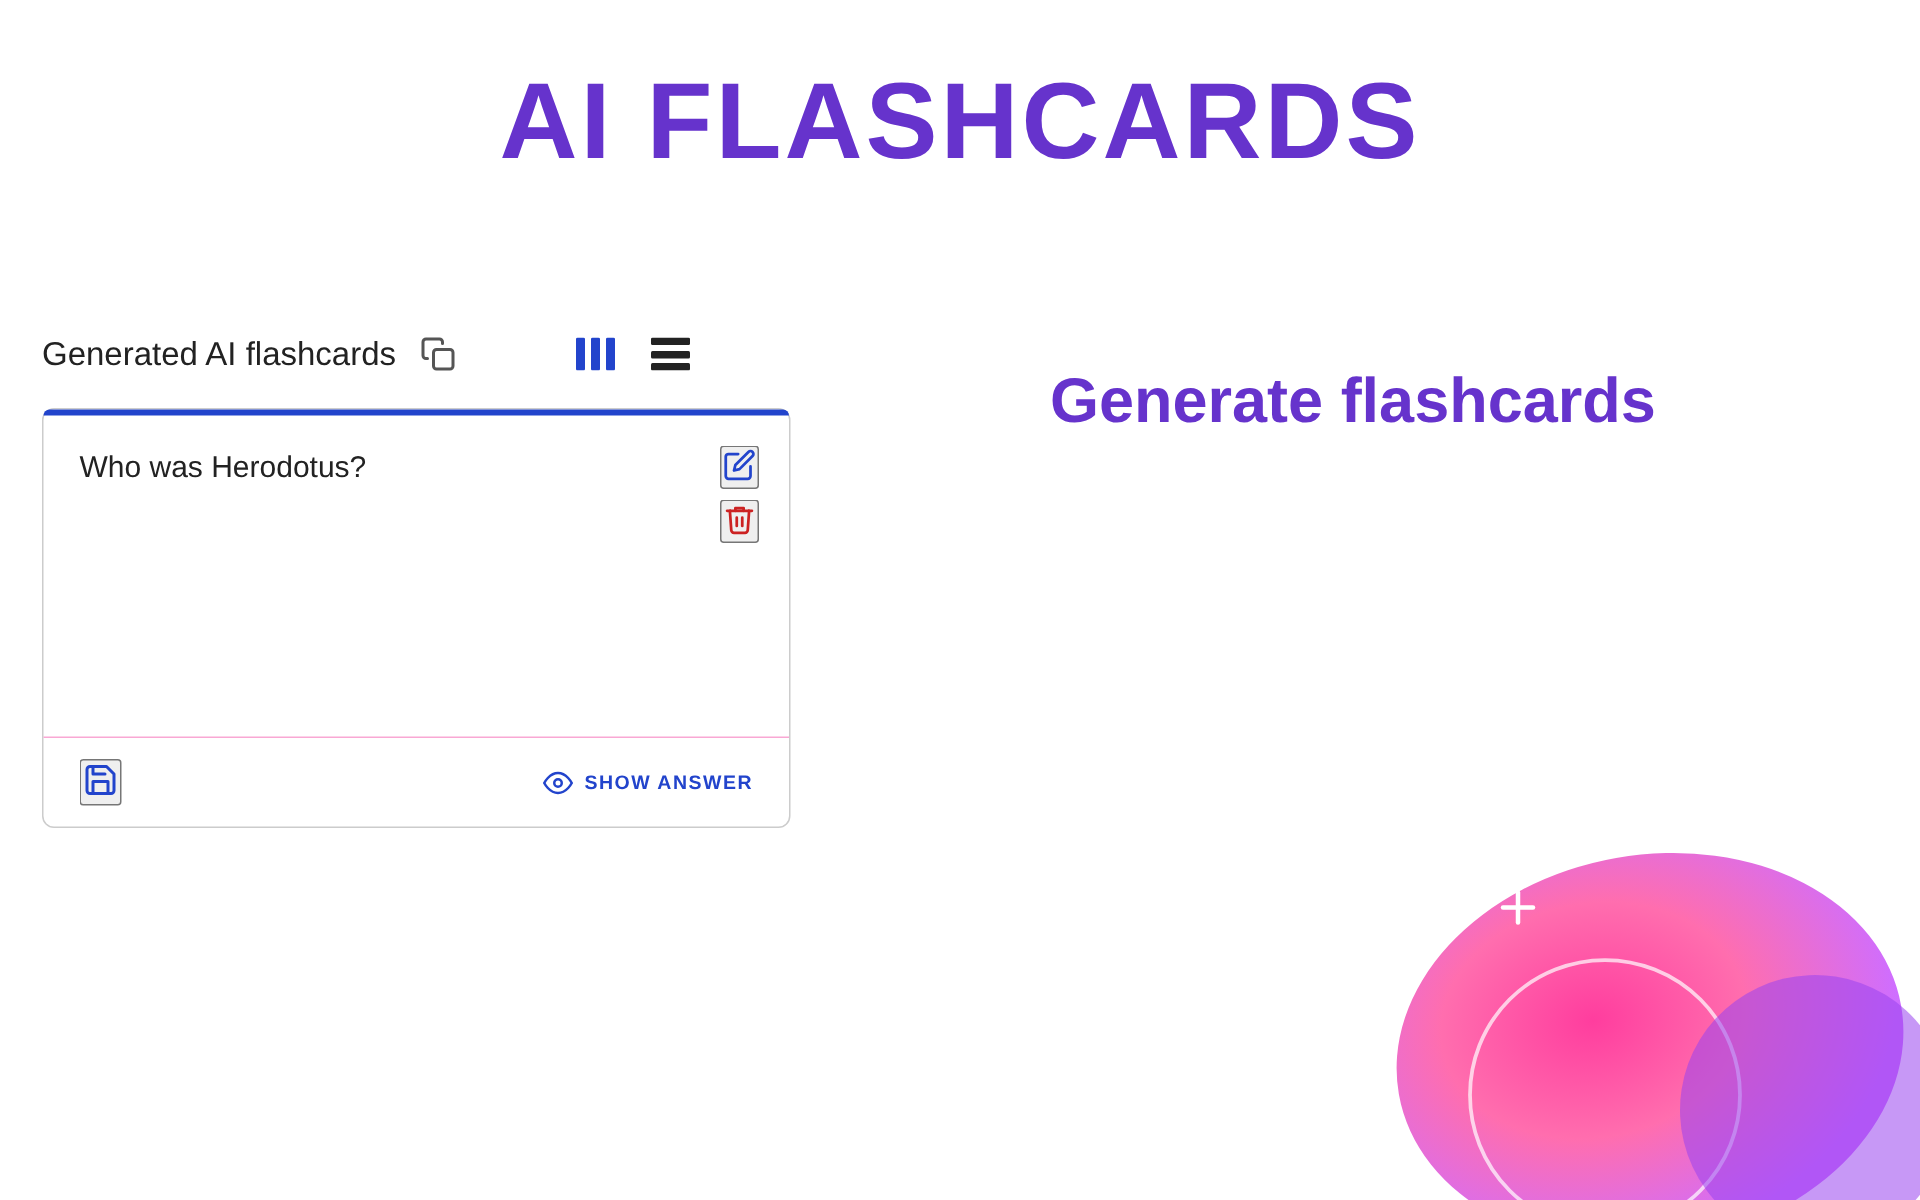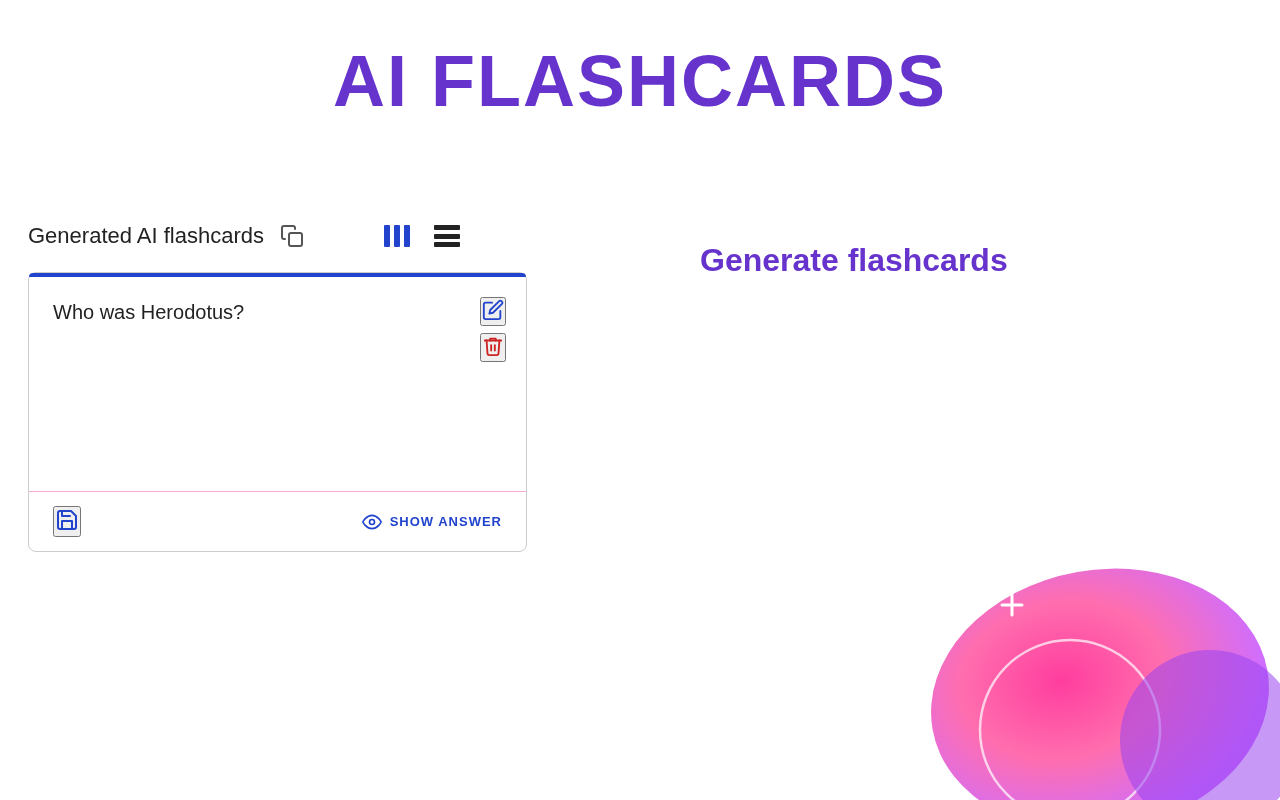--- a/index.html
+++ b/index.html
@@ -145,21 +145,21 @@
 
     
     .right-panel {
       position: absolute;
       right: 0;
       top: 200px;
       width: 620px;
     }
 
     .right-text {
-      font-size: 32px;
+      font-size: 42px;
       font-weight: 900;
       color: #6633cc;
       line-height: 1.3;
       padding: 40px 40px 0 40px;
     }
 
     
     .blob-container {
       position: absolute;
       bottom: 0;

